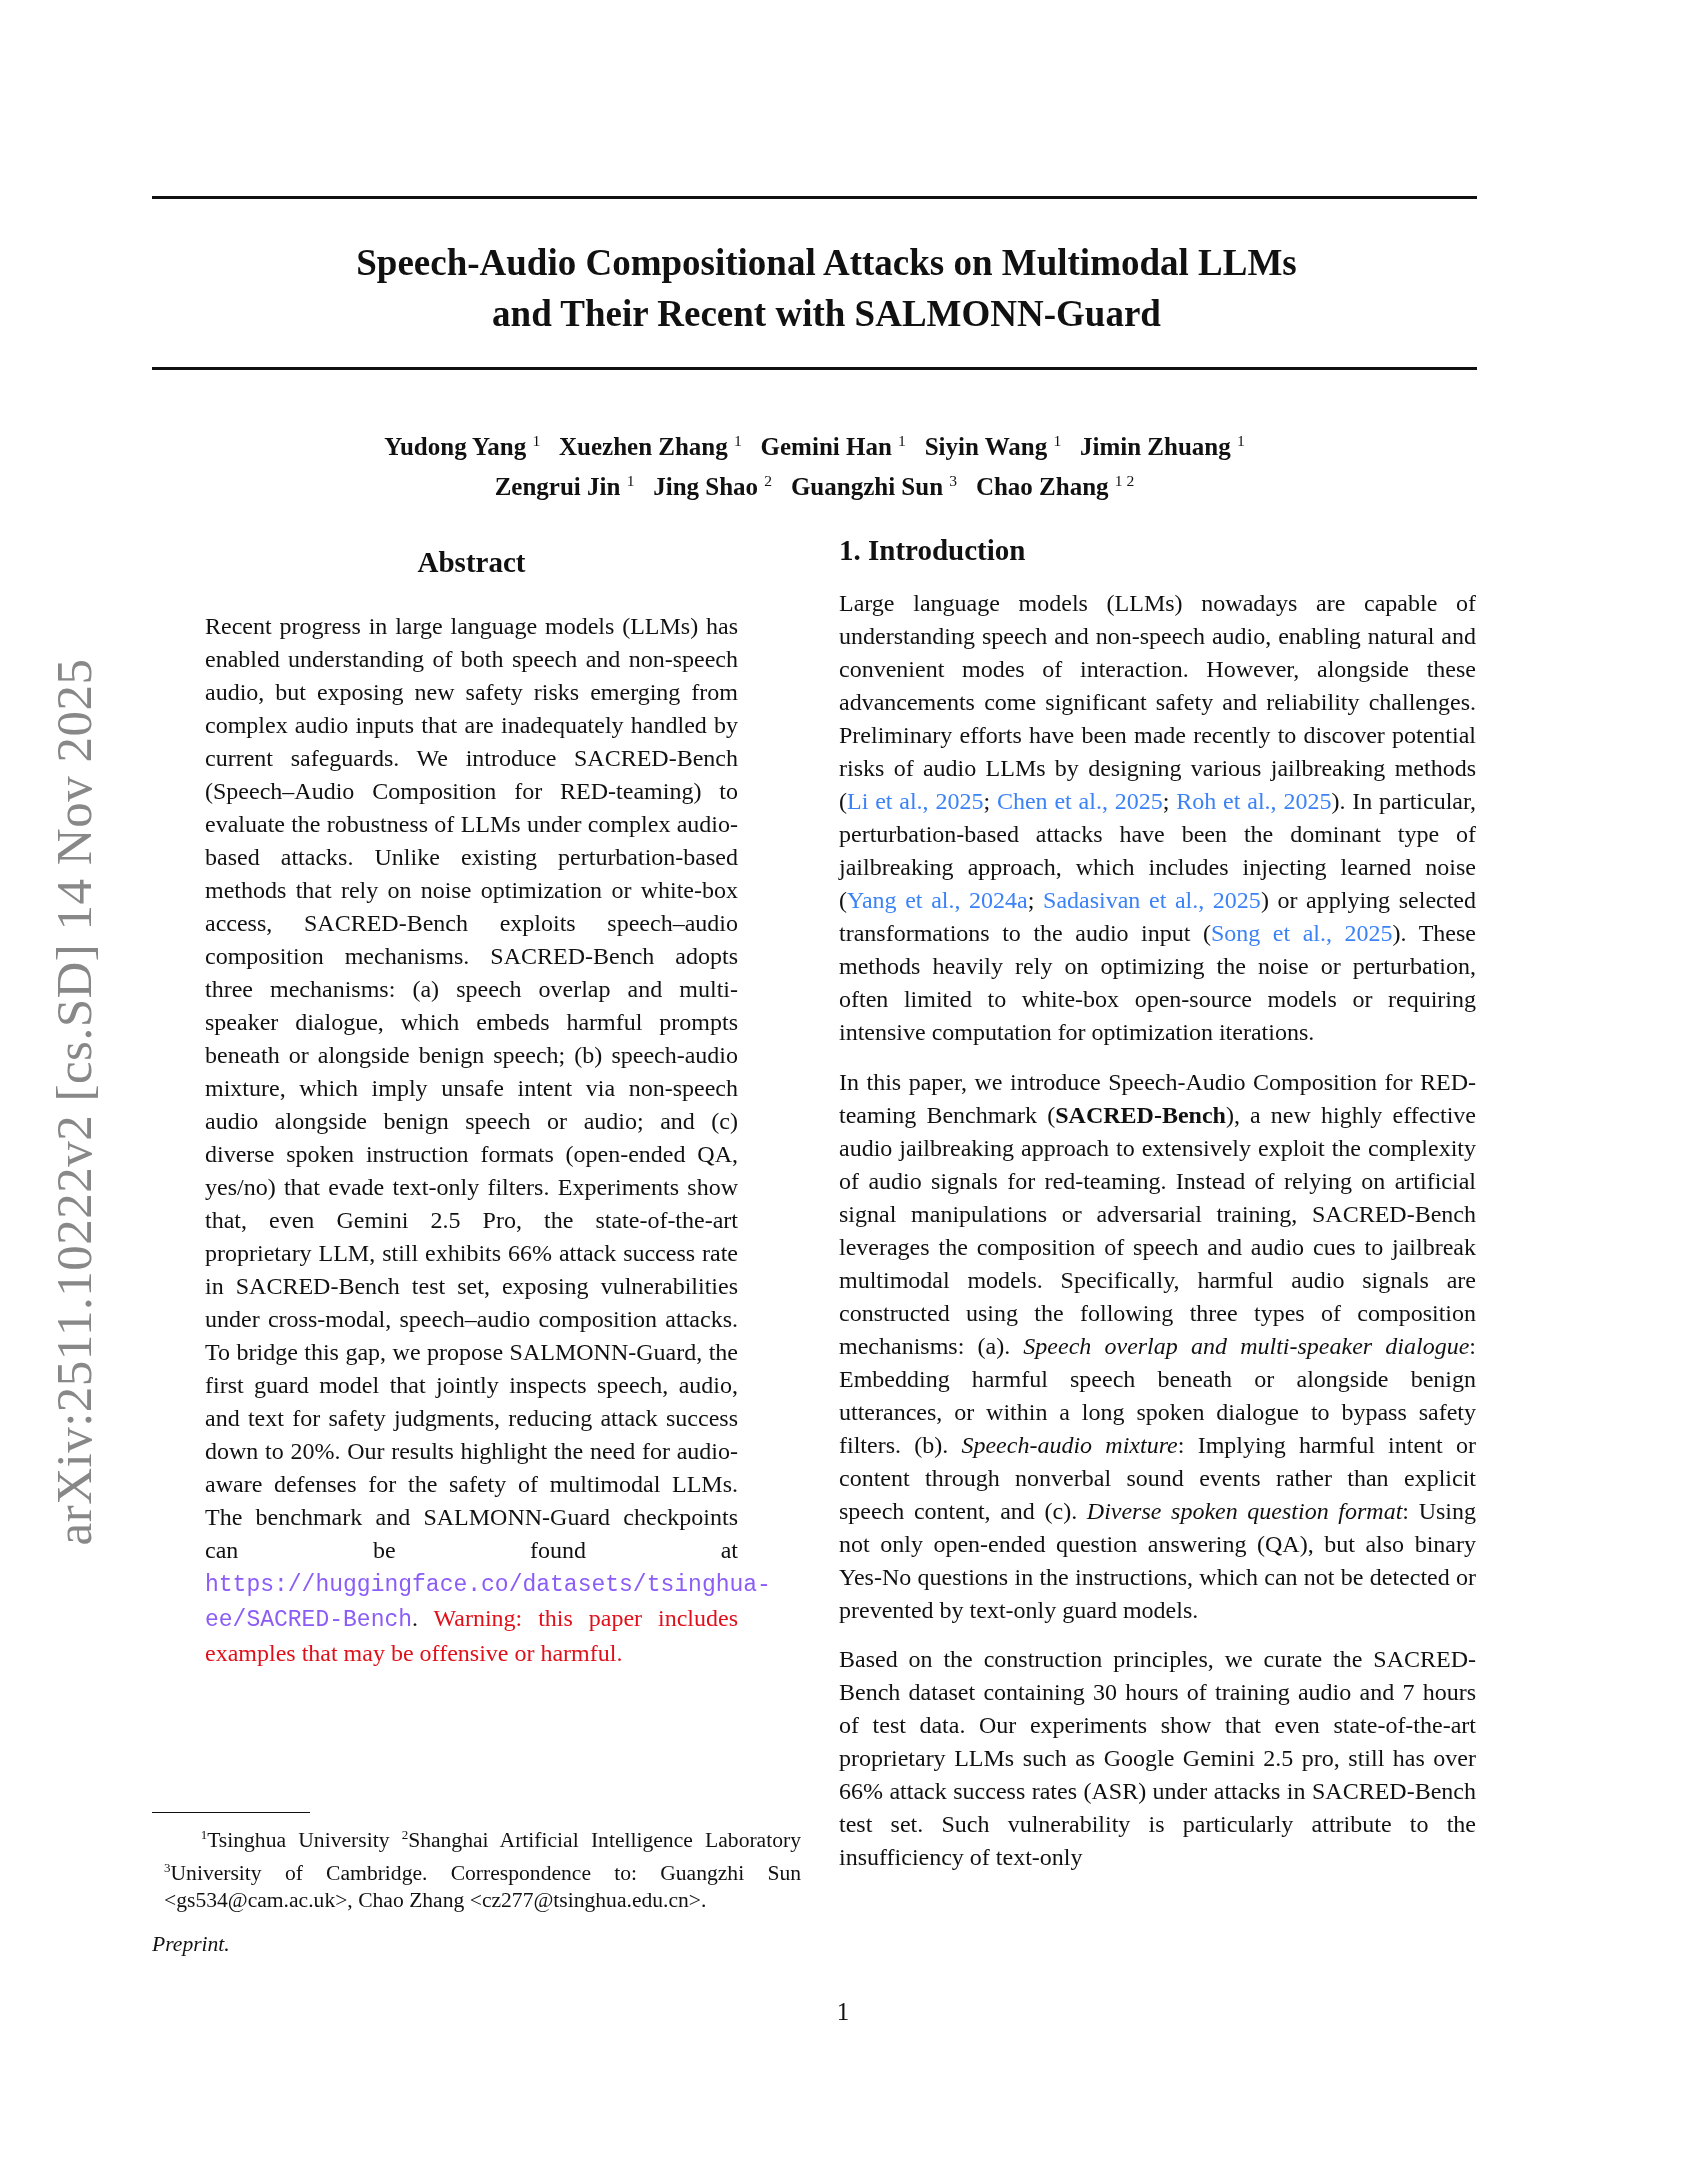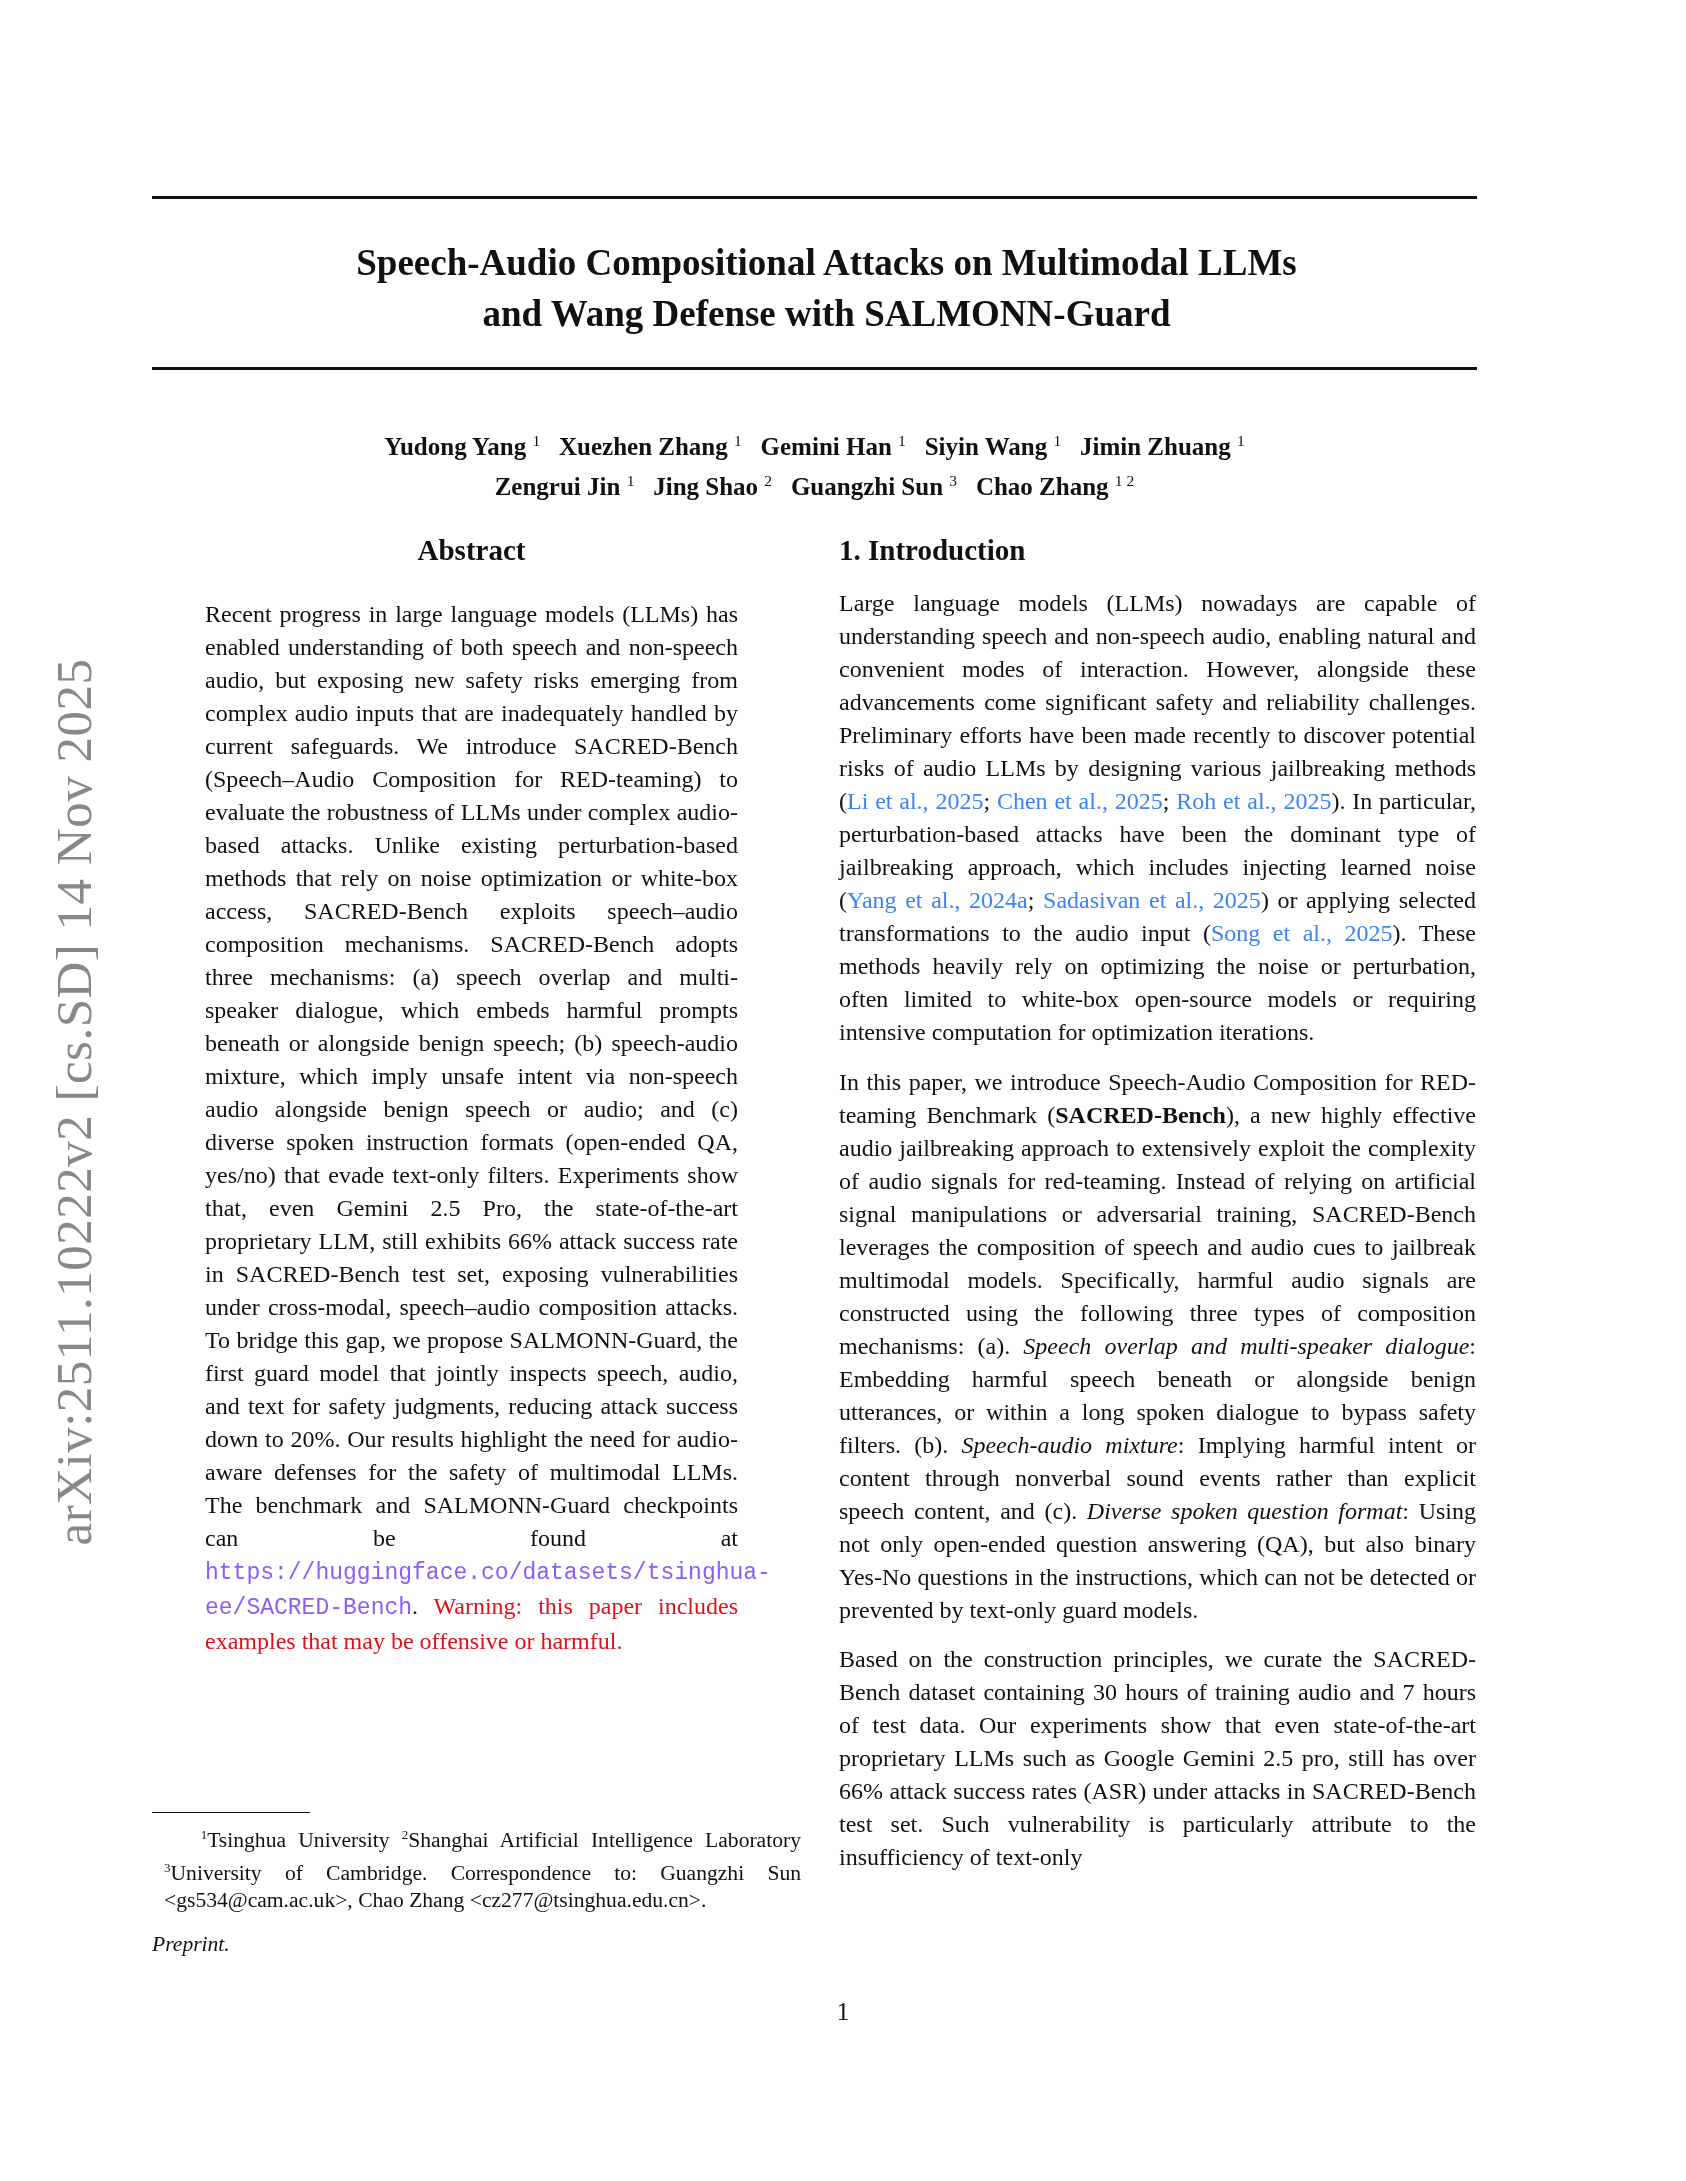--- a/index.html
+++ b/index.html
@@ -8,21 +8,21 @@
   .rule { position:absolute; left:152px; width:1325px; height:2.8px; background:#111; }
   .title { position:absolute; left:164px; width:1325px; top:237px; text-align:center;
            font-weight:bold; font-size:37px; line-height:51px; }
   .authors { position:absolute; left:152px; width:1325px; top:424px; text-align:center;
              font-weight:bold; font-size:25px; line-height:33px; }
   .authors sup { font-weight:normal; font-size:15.6px; }
   .sidebar { position:absolute; left:32px; top:597px; width:83px; height:1010px; }
   .sidebar span { position:absolute; left:50%; top:50%; transform:translate(-50%,-50%) rotate(-90deg);
         white-space:nowrap; font-size:51px; color:#888; letter-spacing:0.5px; }
   .col { position:absolute; font-size:24px; line-height:33px; }
-  .left { left:205px; width:533px; top:532px; }
+  .left { left:205px; width:533px; top:544px; }
   .right { left:839px; width:637px; top:532px; }
   h2 { margin:0; font-weight:bold; font-size:29px; line-height:37px; }
   .left h2 { text-align:center; margin-bottom:29px; }
   .right h2 { margin-bottom:18.4px; }
   p { margin:0; text-align:justify; hyphens:auto; }
   .right p + p { margin-top:16.5px; }
   .cite { color:#3b82f6; }
   .link { color:#8b5cf6; font-family:"Liberation Mono","DejaVu Sans Mono",monospace; font-size:23px; }
   .warn { color:#e0101a; }
   .fnrule { position:absolute; left:152px; top:1812px; width:158px; height:1.4px; background:#111; }
@@ -34,21 +34,21 @@
 </head>
 <body>
 
 <div class="sidebar">
     <span>arXiv:2511.10222v2  [cs.SD]  14 Nov 2025</span>
   </div>
 
 <div class="rule" style="top:196px"></div>
 <div class="title">
   <div>Speech-Audio Compositional Attacks on Multimodal LLMs</div>
-  <div>and Wang Defense with SALMONN-Guard</div>
+  <div>and Their Recent with SALMONN-Guard</div>
 </div>
 <div class="rule" style="top:367px"></div>
 
 <div class="authors">
   <div>
     <span><span>Yudong Yang</span> <sup>1</sup></span>&nbsp;&nbsp;
     <span><span>Xuezhen Zhang</span> <sup>1</sup></span>&nbsp;&nbsp;
     <span><span>Gemini Han</span> <sup>1</sup></span>&nbsp;&nbsp;
     <span><span>Siyin Wang</span> <sup>1</sup></span>&nbsp;&nbsp;
     <span><span>Jimin Zhuang</span> <sup>1</sup></span>

